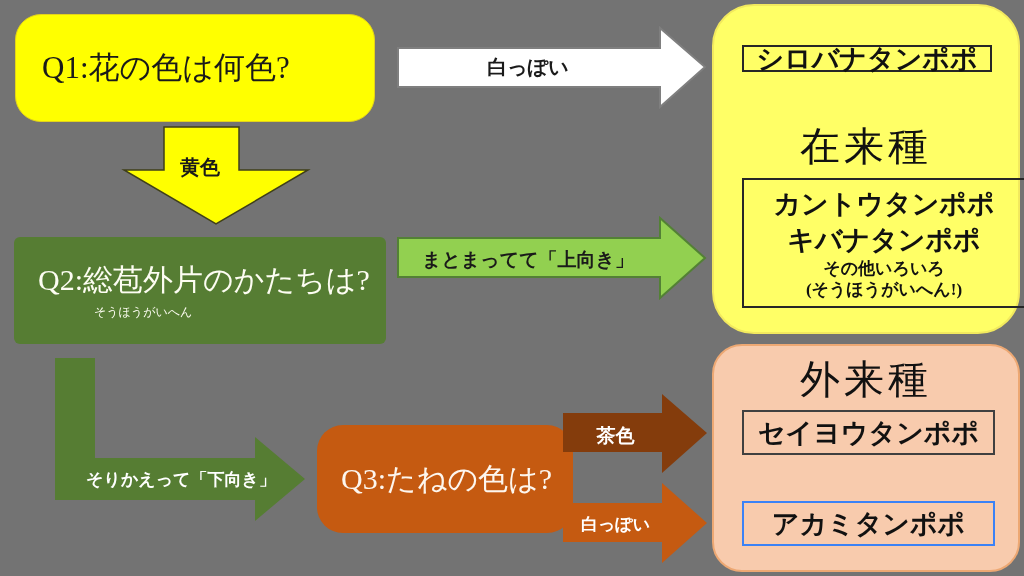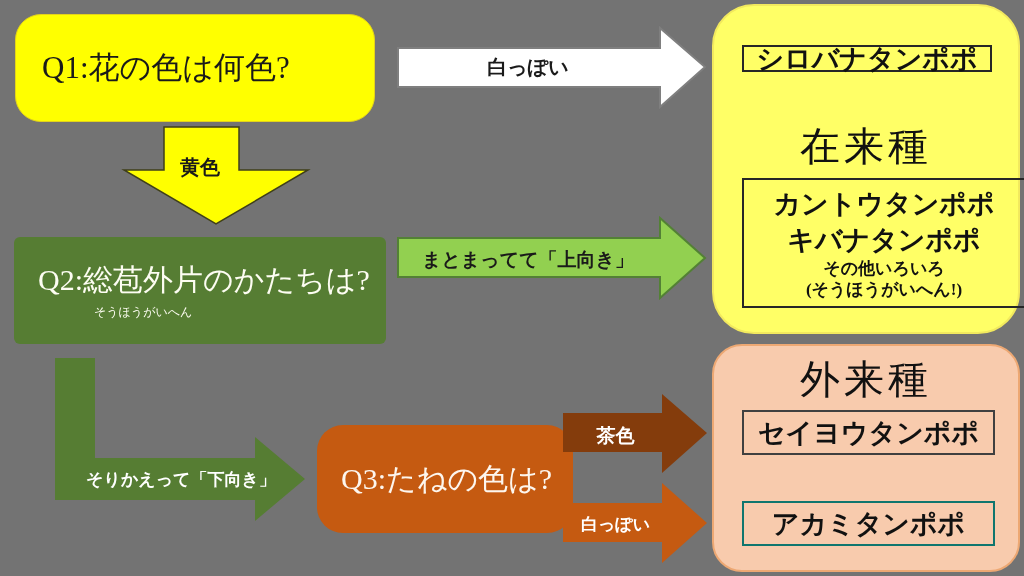--- a/index.html
+++ b/index.html
@@ -100,18 +100,18 @@
   <svg class="abs" style="left:563px;top:483px;" width="144" height="80" viewBox="0 0 144 80">
     <polygon points="0,20 99,20 99,0 144,40 99,80 99,59 0,59" fill="#C55A11"></polygon>
   </svg>
   <div class="abs arrowlabel lbl-light nowrap" style="left:563px;top:513px;width:105px;font-size:17px;">白っぽい</div>
 
   <div class="abs resultbox foreignbox">
     <div class="abs bigtitle nowrap" style="left:0;width:304px;top:6px;">外来種</div>
     <div class="abs speciesframe" style="left:28px;top:64px;width:253px;height:45px;border:2px solid #404040;">
       <span class="species-lg nowrap">セイヨウタンポポ</span>
     </div>
-    <div class="abs speciesframe" style="left:28px;top:155px;width:253px;height:45px;border:2px solid #0f766e;">
+    <div class="abs speciesframe" style="left:28px;top:155px;width:253px;height:45px;border:2px solid #3b82f6;">
       <span class="species-lg nowrap">アカミタンポポ</span>
     </div>
   </div>
 
 </div>
 
 </body></html>

